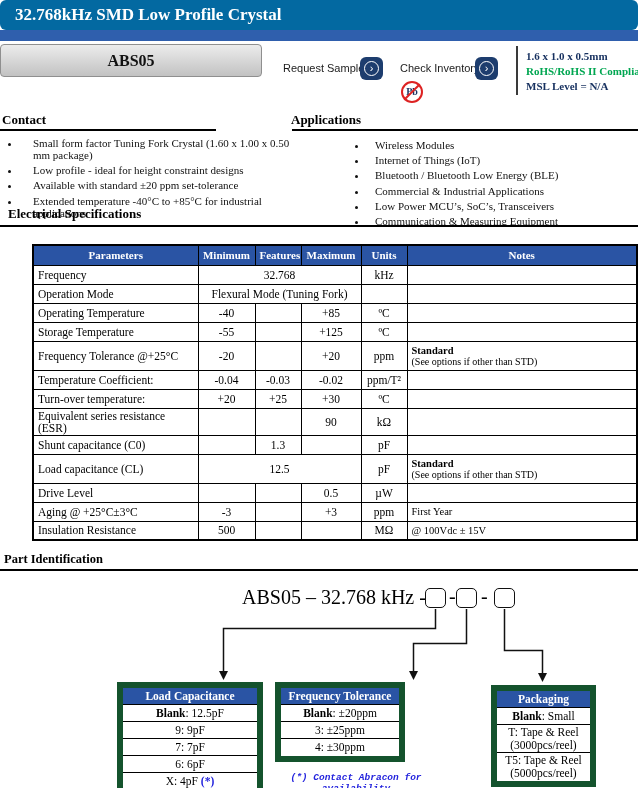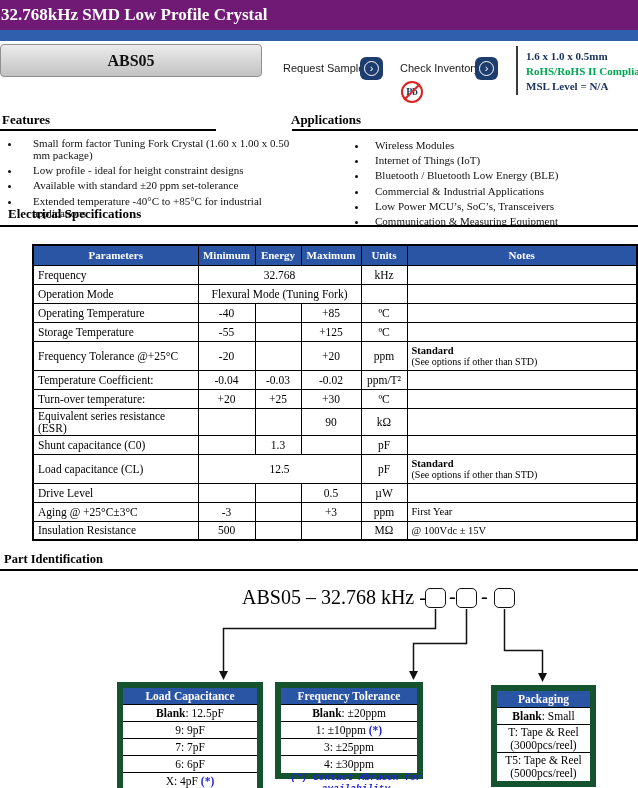--- a/index.html
+++ b/index.html
@@ -1,21 +1,21 @@
 <!DOCTYPE html>
 <html><head>
 <meta charset="utf-8">
 <style>
   * { margin:0; padding:0; box-sizing:border-box; }
   body { background:#888; font-family:"Liberation Serif", serif; }
   .page { position:relative; width:638px; height:788px; background:#fff; overflow:hidden; margin:0 auto; }
 
   
-  .topbar { position:absolute; left:0; top:0; width:638px; height:30px; background:#701a75; color:#fff;
-            font-size:17px; font-weight:bold; line-height:30px; padding-left:1px; }
+  .topbar { position:absolute; left:0; top:0; width:638px; height:30px; background:#0369a1; color:#fff;
+            font-size:17px; font-weight:bold; line-height:30px; padding-left:15px;border-radius:6px; }
   .topstrip { position:absolute; left:0; top:30px; width:638px; height:11px; background:#2f5fad; }
 
   
   .abs-box { position:absolute; left:0; top:44px; width:262px; height:33px;
              background:linear-gradient(#ececec,#c2c2c2); border:1px solid #8f8f8f; border-radius:4px;
              text-align:center; line-height:31px; font-size:16px; font-weight:bold; color:#111; }
   .cta-label { position:absolute; top:62px; font-size:11px; color:#1c1c1c; font-family:"Liberation Sans", sans-serif; }
   .cta-btn { position:absolute; top:57px; width:23px; height:23px; background:#1d3d6e; border-radius:6px;
              display:flex; align-items:center; justify-content:center; cursor:pointer; }
   .cta-btn .circ { width:15px; height:15px; border:1.5px solid #fff; border-radius:50%; color:#fff;
@@ -93,21 +93,21 @@
 
   <div class="pb-icon">Pb</div>
 
   <div class="vdivider"></div>
   <div class="info-block">
     <div class="info-size">1.6 x 1.0 x 0.5mm</div>
     <div class="info-rohs">RoHS/RoHS II Compliant</div>
     <div class="info-msl">MSL Level = N/A</div>
   </div>
 
-  <div class="sec-h" style="left:2px; top:112px;">Features</div>
+  <div class="sec-h" style="left:2px; top:112px;">Contact</div>
   <div class="sec-rule" style="left:0; top:129px; width:216px;"></div>
   <ul class="blist features-list">
     <li>Small form factor Tuning Fork Crystal (1.60 x 1.00 x 0.50 mm package)</li>
     <li>Low profile - ideal for height constraint designs</li>
     <li>Available with standard ±20 ppm set-tolerance</li>
     <li>Extended temperature -40°C to +85°C for industrial applications</li>
   </ul>
 
   <div class="sec-h" style="left:291px; top:112px;">Applications</div>
   <div class="sec-rule" style="left:292px; top:129px; width:346px;"></div>
@@ -129,21 +129,21 @@
         <col style="width:57px">
         <col style="width:46px">
         <col style="width:60px">
         <col style="width:46px">
         <col style="width:230px">
       </colgroup>
     <tbody>
         <tr>
       <th>Parameters</th>
       <th>Minimum</th>
-      <th>Energy</th>
+      <th>Features</th>
       <th>Maximum</th>
       <th>Units</th>
       <th>Notes</th>
     </tr>
     <tr>
       <td class="pcell">Frequency</td>
       <td class="vcell" colspan="3">32.768</td>
       <td class="vcell">kHz</td>
       <td class="ncell"></td>
     </tr>
@@ -269,24 +269,23 @@
 
   <div class="opt-table" style="left:117px; top:682px; width:146px;">
     <div class="opt-head">Load Capacitance</div>
     <div class="opt-row"><span class="opt-b">Blank</span><span>: 12.5pF</span></div>
     <div class="opt-row"><span>9: 9pF</span></div>
     <div class="opt-row"><span>7: 7pF</span></div>
     <div class="opt-row"><span>6: 6pF</span></div>
     <div class="opt-row"><span>X: 4pF </span><span class="star">(*)</span></div>
   </div>
 
-  <div class="opt-table" style="left:275px; top:682px; width:148px;">
+  <div class="opt-table" style="left:275px; top:682px; width:130px;">
     <div class="opt-head">Frequency Tolerance</div>
     <div class="opt-row"><span class="opt-b">Blank</span><span>: ±20ppm</span></div>
-    <div class="opt-row"><span>1: ±10ppm </span><span class="star">(*)</span></div>
     <div class="opt-row"><span>3: ±25ppm</span></div>
     <div class="opt-row"><span>4: ±30ppm</span></div>
   </div>
   <div class="footnote">(*) Contact Abracon for availability</div>
 
   <div class="opt-table" style="left:491px; top:685px; width:105px;">
     <div class="opt-head">Packaging</div>
     <div class="opt-row"><span class="opt-b">Blank</span><span>: Small</span></div>
     <div class="opt-row tall">T:  Tape &amp; Reel
 (3000pcs/reel)</div>

